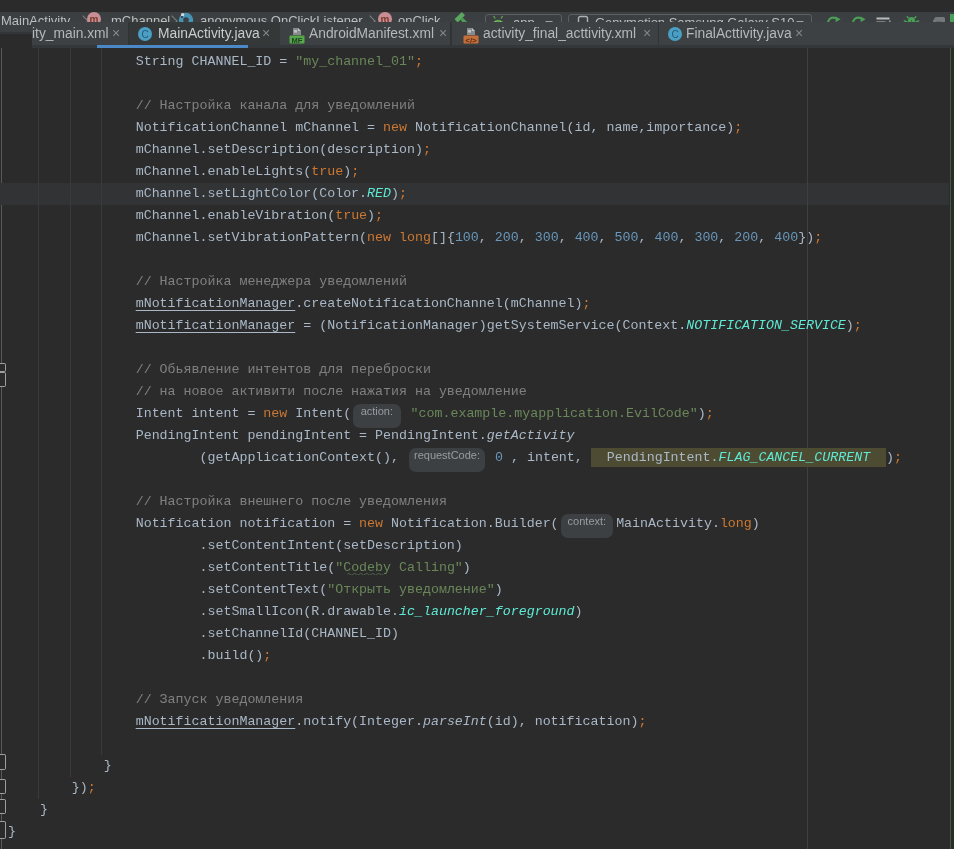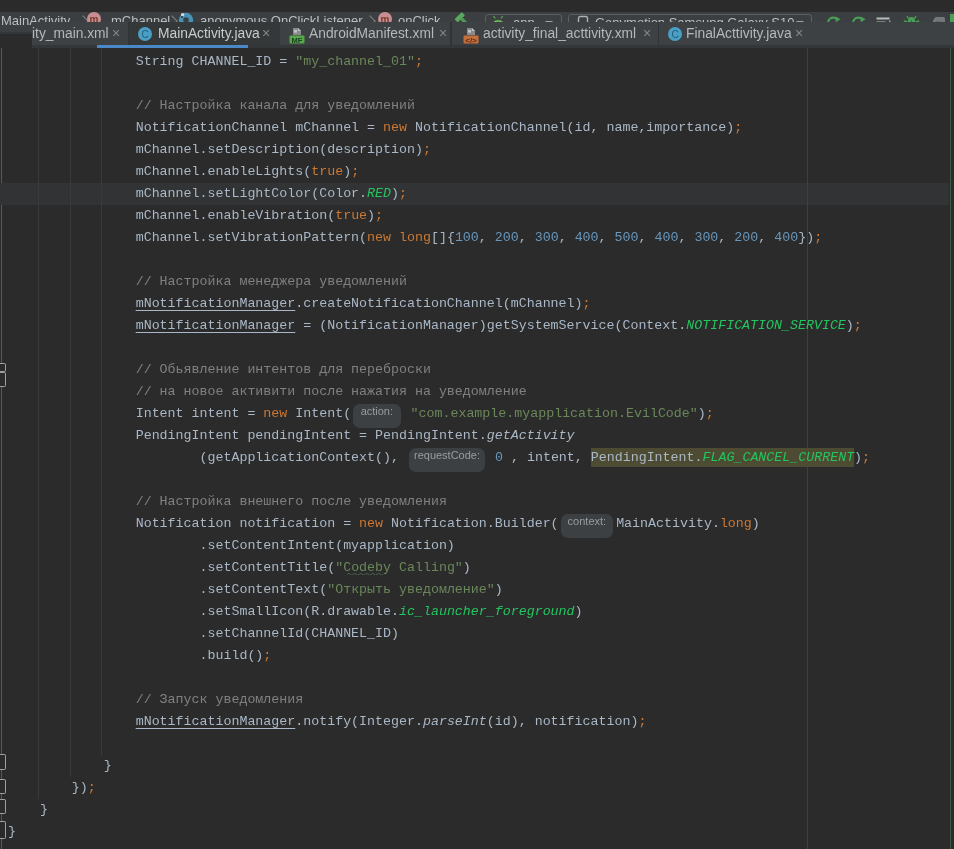--- a/index.html
+++ b/index.html
@@ -20,24 +20,24 @@
 
 #editor{position:absolute;left:0;top:48px;width:954px;height:801px;background:#2b2b2b;overflow:hidden;}
 .guide{position:absolute;width:1px;background:#383a3b;top:0;}
 #curline{position:absolute;left:0;top:135px;width:949px;height:22px;background:#313335;}
 #code{position:absolute;left:0;top:3px;width:954px;}
 .cl{height:22px;white-space:pre;font-family:"Liberation Mono",monospace;font-size:13.3px;line-height:22px;color:#a9b7c6;padding-left:8px;}
 .o{color:#cc7832;}
 .s{color:#6a8759;}
 .n{color:#6897bb;}
 .c{color:#808080;}
-.pi{color:#22c55e;font-style:italic;}
+.pi{color:#5eead4;font-style:italic;}
 .it{font-style:italic;}
 .u{text-decoration:underline;text-underline-offset:3px;}
-.hl{background:#4e4b33;padding:2px 0;}
+.hl{background:#4e4b33;padding:2px 16px;}
 .hint{display:inline-block;vertical-align:2px;margin:0 2px;padding:0 6.5px;height:24px;line-height:14px;border-radius:7px;background:#3d4043;color:#989ca0;font-family:"Liberation Sans",sans-serif;font-size:11px;}
 .wavy{position:absolute;height:3px;}
 .fold{position:absolute;left:0;border:1.4px solid #9da0a2;border-left:none;border-radius:0 2px 2px 0;background:#2b2b2b;}
 </style>
 </head>
 <body>
 <div id="root">
 
 <div id="crumbs">
   <div class="ct" style="line-height:17px;left:1px;">MainActivity</div>
@@ -198,21 +198,21 @@
 <div class="cl">                <span class="u">mNotificationManager</span> = (NotificationManager)getSystemService(Context.<span class="pi">NOTIFICATION_SERVICE</span>)<span class="o">;</span></div>
 <div class="cl"></div>
 <div class="cl"><span class="c">                // Обьявление интентов для переброски</span></div>
 <div class="cl"><span class="c">                // на новое активити после нажатия на уведомление</span></div>
 <div class="cl">                Intent intent = <span class="o">new </span>Intent(<span class="hint" style="padding:0 7.5px;">action:</span> <span class="s">"com.example.myapplication.EvilCode"</span>)<span class="o">;</span></div>
 <div class="cl">                PendingIntent pendingIntent = PendingIntent.<span class="it">getActivity</span></div>
 <div class="cl">                        (getApplicationContext(), <span class="hint" style="padding:0 5px;">requestCode:</span> <span class="n">0</span> , intent, <span class="hl">PendingIntent.<span class="pi">FLAG_CANCEL_CURRENT</span></span>)<span class="o">;</span></div>
 <div class="cl"></div>
 <div class="cl"><span class="c">                // Настройка внешнего после уведомления</span></div>
 <div class="cl">                Notification notification = <span class="o">new </span>Notification.Builder(<span class="hint" style="margin-right:3px;padding:0 7px;">context:</span>MainActivity.<span class="o">long</span>)</div>
-<div class="cl">                        .setContentIntent(myapplication)</div>
+<div class="cl">                        .setContentIntent(setDescription)</div>
 <div class="cl">                        .setContentTitle(<span class="s">"Codeby Calling"</span>)</div>
 <div class="cl">                        .setContentText(<span class="s">"Открыть уведомление"</span>)</div>
 <div class="cl">                        .setSmallIcon(R.drawable.<span class="pi">ic_launcher_foreground</span>)</div>
 <div class="cl">                        .setChannelId(CHANNEL_ID)</div>
 <div class="cl">                        .build()<span class="o">;</span></div>
 <div class="cl"></div>
 <div class="cl"><span class="c">                // Запуск уведомления</span></div>
 <div class="cl">                <span class="u">mNotificationManager</span>.notify(Integer.<span class="it">parseInt</span>(id), notification)<span class="o">;</span></div>
 <div class="cl"></div>
 <div class="cl">            }</div>

